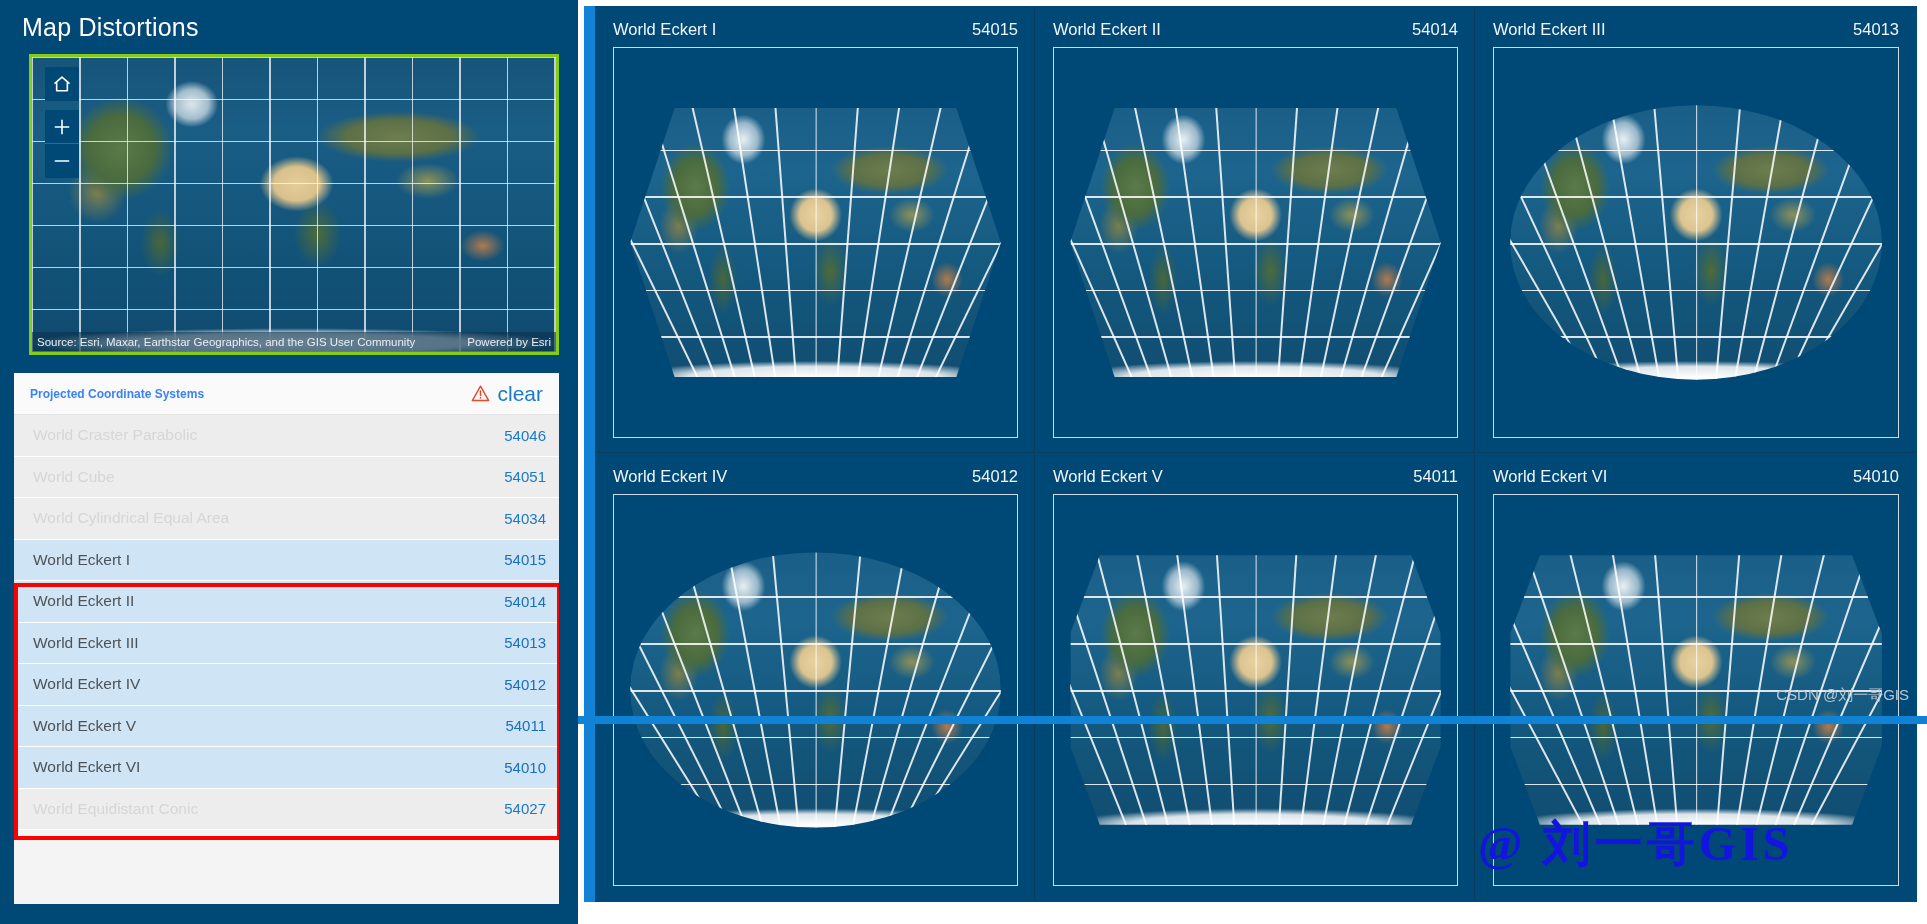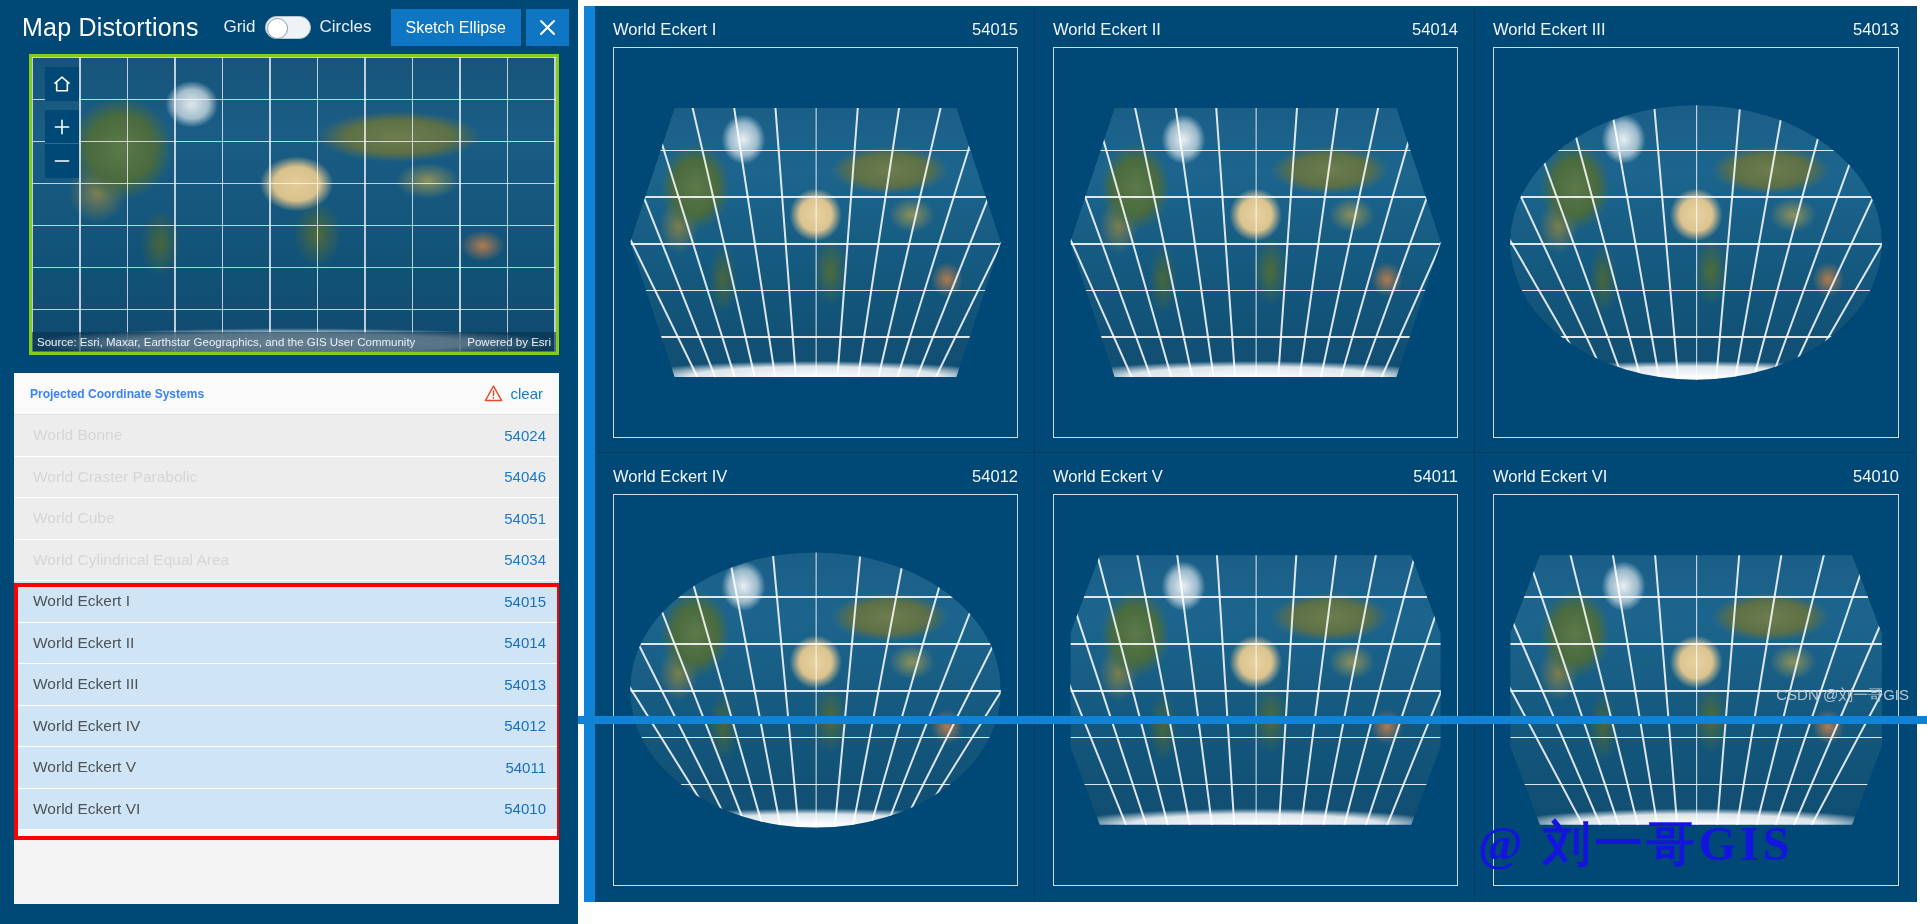--- a/index.html
+++ b/index.html
@@ -217,21 +217,21 @@
     white-space: nowrap;
   }
   #pcs-header-actions {
     margin-left: auto;
     display: flex;
     align-items: center;
     gap: 7px;
   }
   #warning-icon { display: block; }
   #clear-link {
-    font-size: 15px;
+    font-size: 21px;
     color: #1a79c9;
     cursor: pointer;
     text-decoration: none;
   }
 
   #pcs-list {
     flex: 1 1 auto;
     overflow: hidden;
     position: relative;
   }
@@ -430,33 +430,20 @@
 </head>
 <body>
 
 <div id="root">
 
   <div id="left-panel">
 
     <div id="panel-header">
       <span id="panel-title">Map Distortions</span>
 
-      <div id="header-controls">
-        <span class="toggle-label">Grid</span>
-        <div id="grid-circles-toggle"></div>
-        <span class="toggle-label">Circles</span>
-
-        <button id="sketch-ellipse-button">Sketch Ellipse</button>
-
-        <button id="close-button">
-          <svg width="19" height="19" viewBox="0 0 19 19">
-            <path d="M3 3 L16 16 M16 3 L3 16" stroke="#ffffff" stroke-width="2.1" fill="none" stroke-linecap="round"></path>
-          </svg>
-        </button>
-      </div>
     </div>
 
     <div id="mini-map-wrap">
       <div class="globe-bg"></div>
       <div class="graticule"></div>
 
       <div id="map-nav-controls">
         <button class="map-btn" id="map-home">
           <svg width="20" height="20" viewBox="0 0 24 24">
             <path d="M3 11.5 L12 3.8 L21 11.5 M5.6 10.2 V20 H18.4 V10.2" stroke="#ffffff" stroke-width="1.9" fill="none" stroke-linejoin="round"></path>
@@ -489,24 +476,20 @@
             <path d="M10 7.3 V12.2" stroke="#e8492b" stroke-width="1.5" stroke-linecap="round"></path>
             <circle cx="10" cy="14.6" r="0.95" fill="#e8492b"></circle>
           </svg>
           <span id="clear-link">clear</span>
         </div>
       </div>
 
       <div id="pcs-list">
         <div id="pcs-rows">
             <div class="pcs-row dim">
-              <span class="pcs-name">World Bonne</span>
-              <span class="pcs-code">54024</span>
-            </div>
-            <div class="pcs-row dim">
               <span class="pcs-name">World Craster Parabolic</span>
               <span class="pcs-code">54046</span>
             </div>
             <div class="pcs-row dim">
               <span class="pcs-name">World Cube</span>
               <span class="pcs-code">54051</span>
             </div>
             <div class="pcs-row dim">
               <span class="pcs-name">World Cylindrical Equal Area</span>
               <span class="pcs-code">54034</span>
@@ -527,20 +510,24 @@
               <span class="pcs-name">World Eckert IV</span>
               <span class="pcs-code">54012</span>
             </div>
             <div class="pcs-row selected">
               <span class="pcs-name">World Eckert V</span>
               <span class="pcs-code">54011</span>
             </div>
             <div class="pcs-row selected">
               <span class="pcs-name">World Eckert VI</span>
               <span class="pcs-code">54010</span>
+            </div>
+            <div class="pcs-row dim">
+              <span class="pcs-name">World Equidistant Conic</span>
+              <span class="pcs-code">54027</span>
             </div>
           </div>
         <div id="selection-highlight-box" style="left: 0px; right: -2px; top: 168px; height: 257px;"></div>
       </div>
     </div>
   </div>
 
   <div id="right-area">
     <div id="accent-strip"></div>
     <div id="projection-grid">

